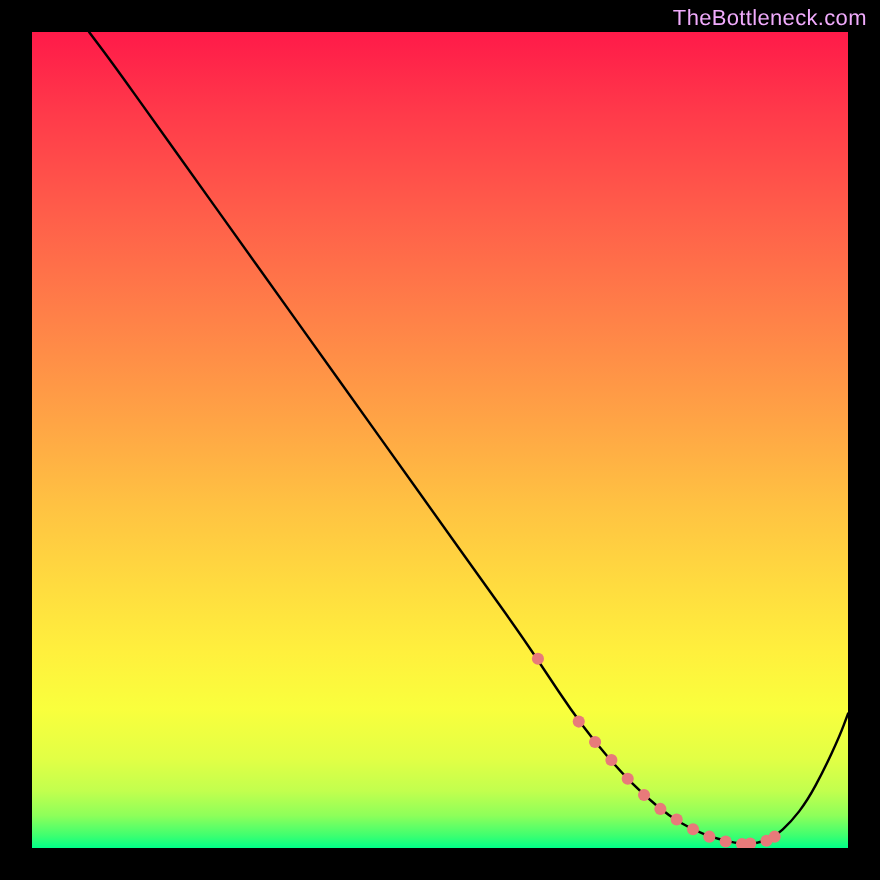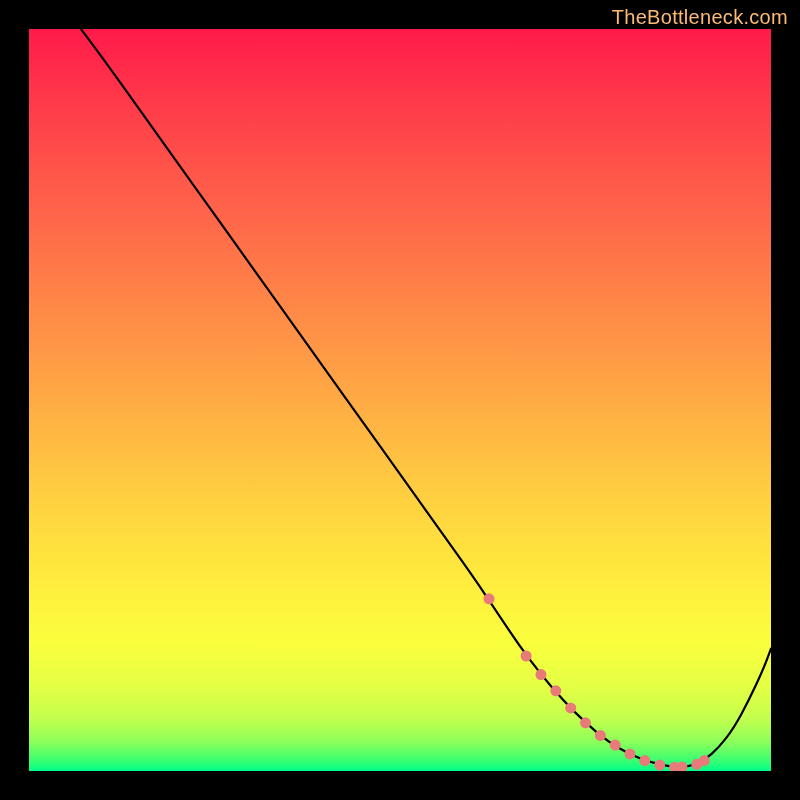--- a/index.html
+++ b/index.html
@@ -8,21 +8,21 @@
     height: 800px;
     background: #000;
     position: relative;
     font-family: Arial, sans-serif;
     overflow: hidden;
   }
   .watermark {
     position: absolute;
     top: 6px;
     right: 12px;
-    color: #fdba74;
+    color: #f0abfc;
     font-size: 20px;
     font-weight: 500;
     z-index: 10;
     letter-spacing: 0.3px;
   }
   .plot-area {
     position: absolute;
     left: 29px;
     top: 29px;
     width: 742px;

